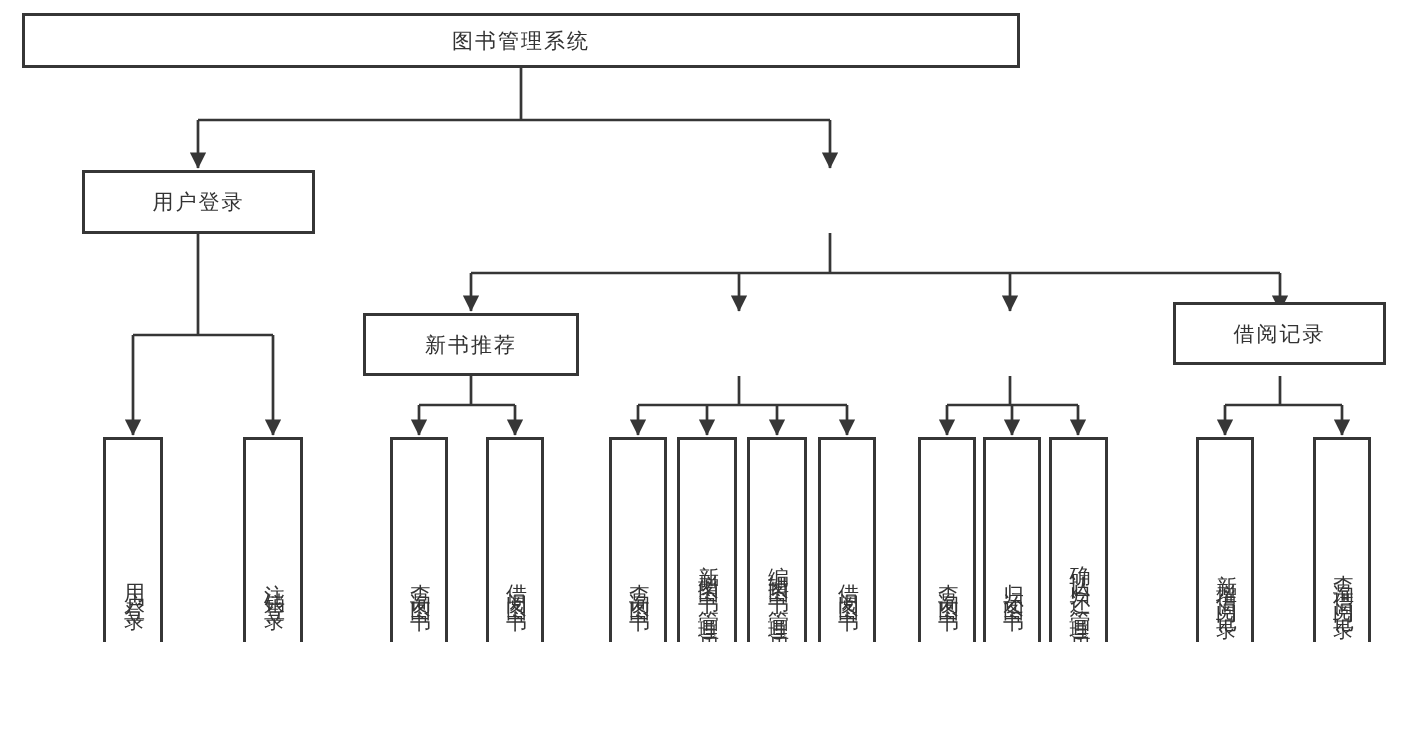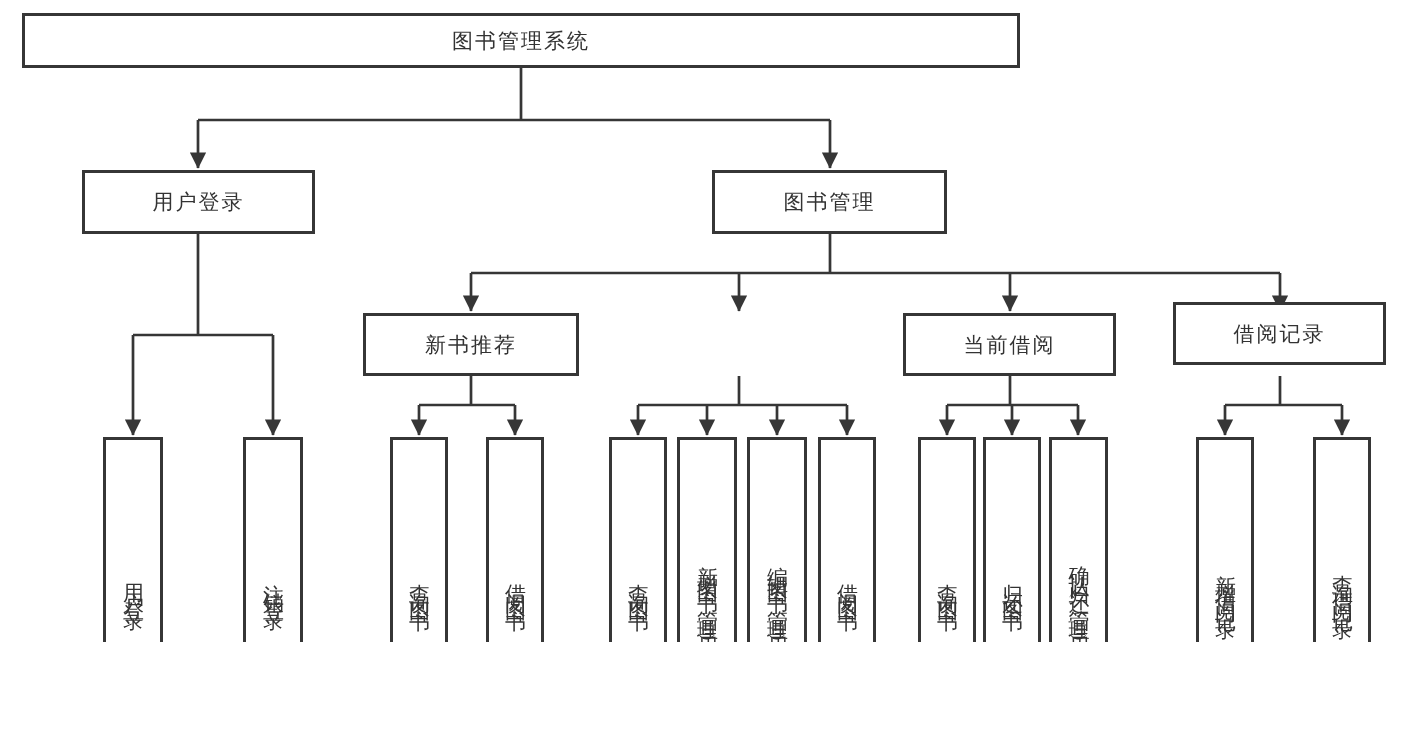--- a/index.html
+++ b/index.html
@@ -1,18 +1,18 @@
 <!DOCTYPE html>
 <html style="--line: #363636; --border: #363636; --text: #333333; --background: #ffffff; --watermark: #8b8e96;"><head>
 <meta charset="utf-8">
 <style>
   html,body { margin:0; padding:0; background:#ffffff; }
   .canvas {
     position:relative; width:1405px; height:642px; background:#ffffff;
-    font-family:Liberation Serif, serif; overflow:hidden;
+    font-family:Liberation Mono, monospace; overflow:hidden;
   }
   svg.connectors { position:absolute; left:0; top:0; z-index:0; }
   .connector { stroke:var(--line,#363636); stroke-width:2.7; fill:none; }
   #arw path { fill:var(--line,#363636); }
 
   .box {
     position:absolute; box-sizing:border-box; background:#ffffff;
     border:3px solid var(--border,#363636); color:var(--text,#333333);
     display:flex; align-items:center; justify-content:center; z-index:1;
   }
@@ -93,29 +93,23 @@
     <line class="connector" marker-end="url(#arw)" x1="1342" y1="405" x2="1342" y2="435"></line>
   </svg>
 
   <div class="box h-box" id="n-root">
     <span>图书管理系统</span>
   </div>
 
   <div class="box h-box" id="n-user-login">
     <span>用户登录</span>
   </div>
-  <div class="box h-box" id="n-book-mgmt">
-    <span>图书管理</span>
-  </div>
 
   <div class="box h-box" id="n-new-book">
     <span>新书推荐</span>
-  </div>
-  <div class="box h-box" id="n-current-borrow">
-    <span>当前借阅</span>
   </div>
   <div class="box h-box" id="n-borrow-record">
     <span>借阅记录</span>
   </div>
 
   <div class="box v-box" id="lf-user-login">
     <span class="vtext">用户登录</span>
   </div>
   <div class="box v-box" id="lf-logout">
     <span class="vtext">注销登录</span>

